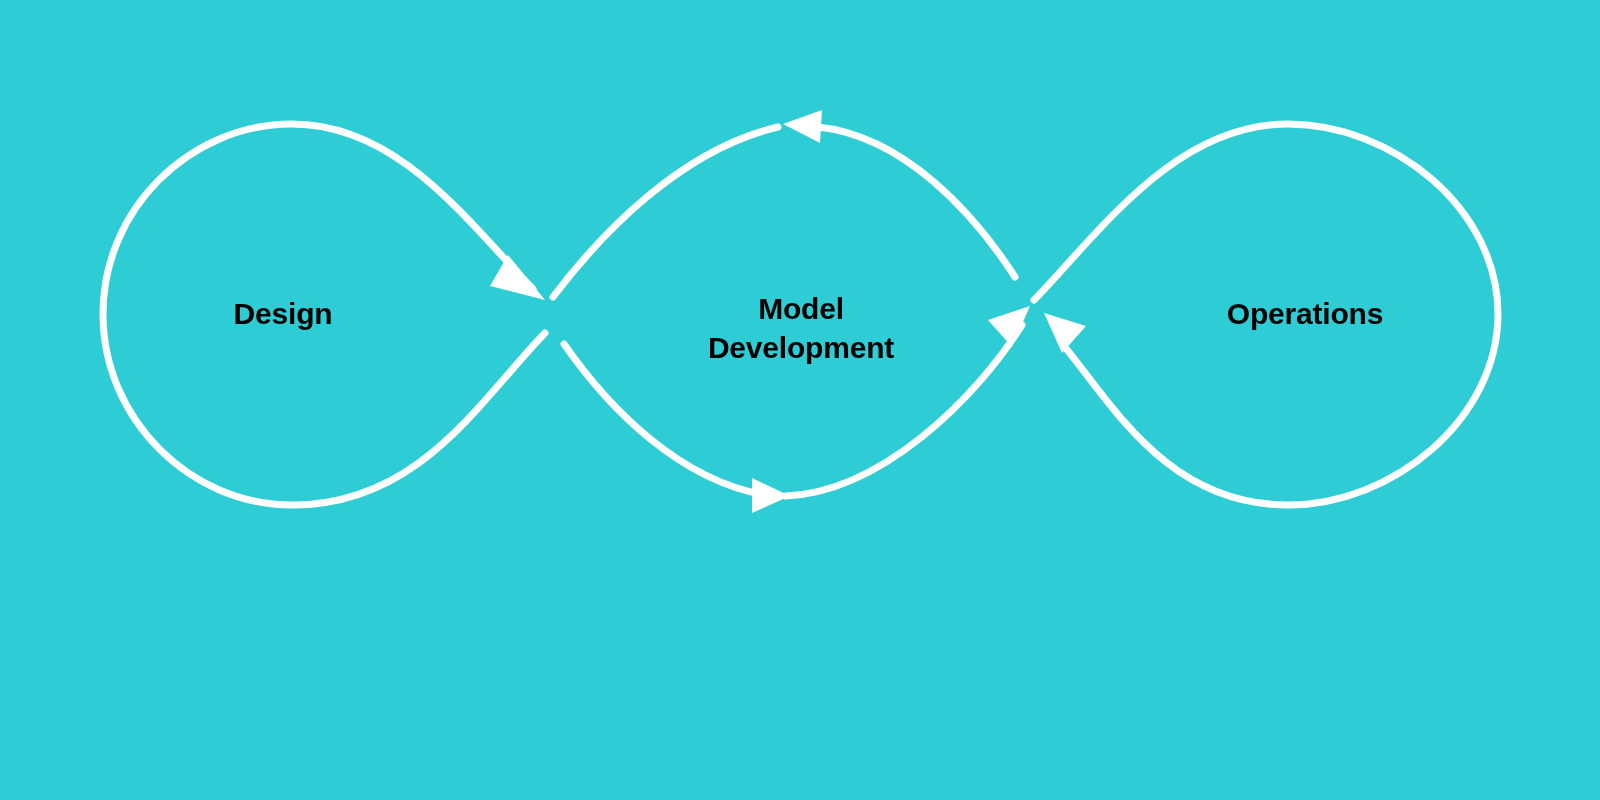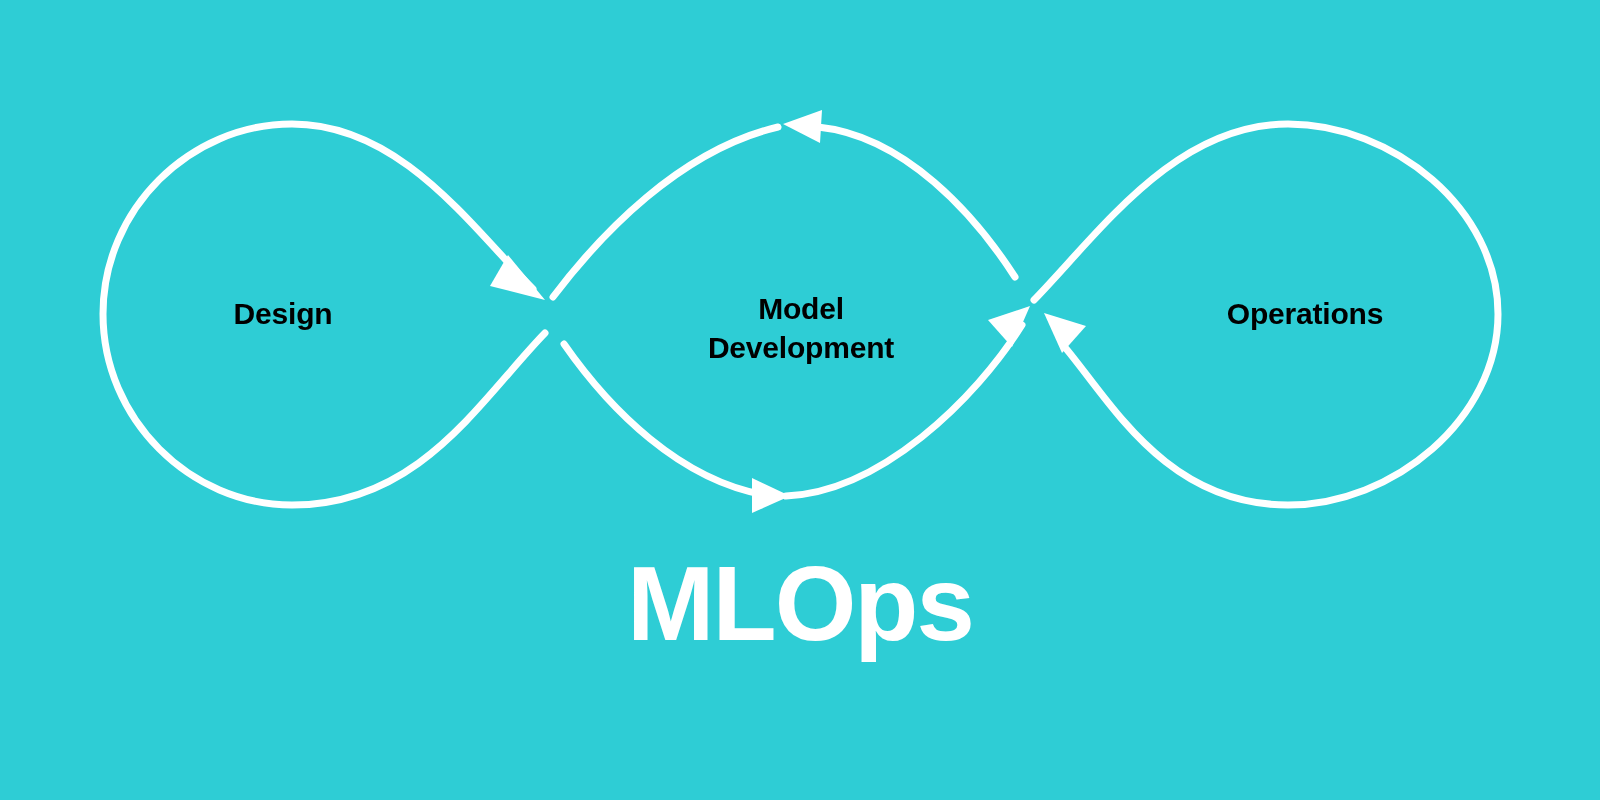--- a/index.html
+++ b/index.html
@@ -111,15 +111,14 @@
 
   </svg>
 
   <div class="stage-label" id="label-design">Design</div>
 
   <div class="stage-label" id="label-model-development">Model
 Development</div>
 
   <div class="stage-label" id="label-operations">Operations</div>
 
-  <div id="title-mlops">MLOps</div>
 
 </div>
 
 </body></html>

